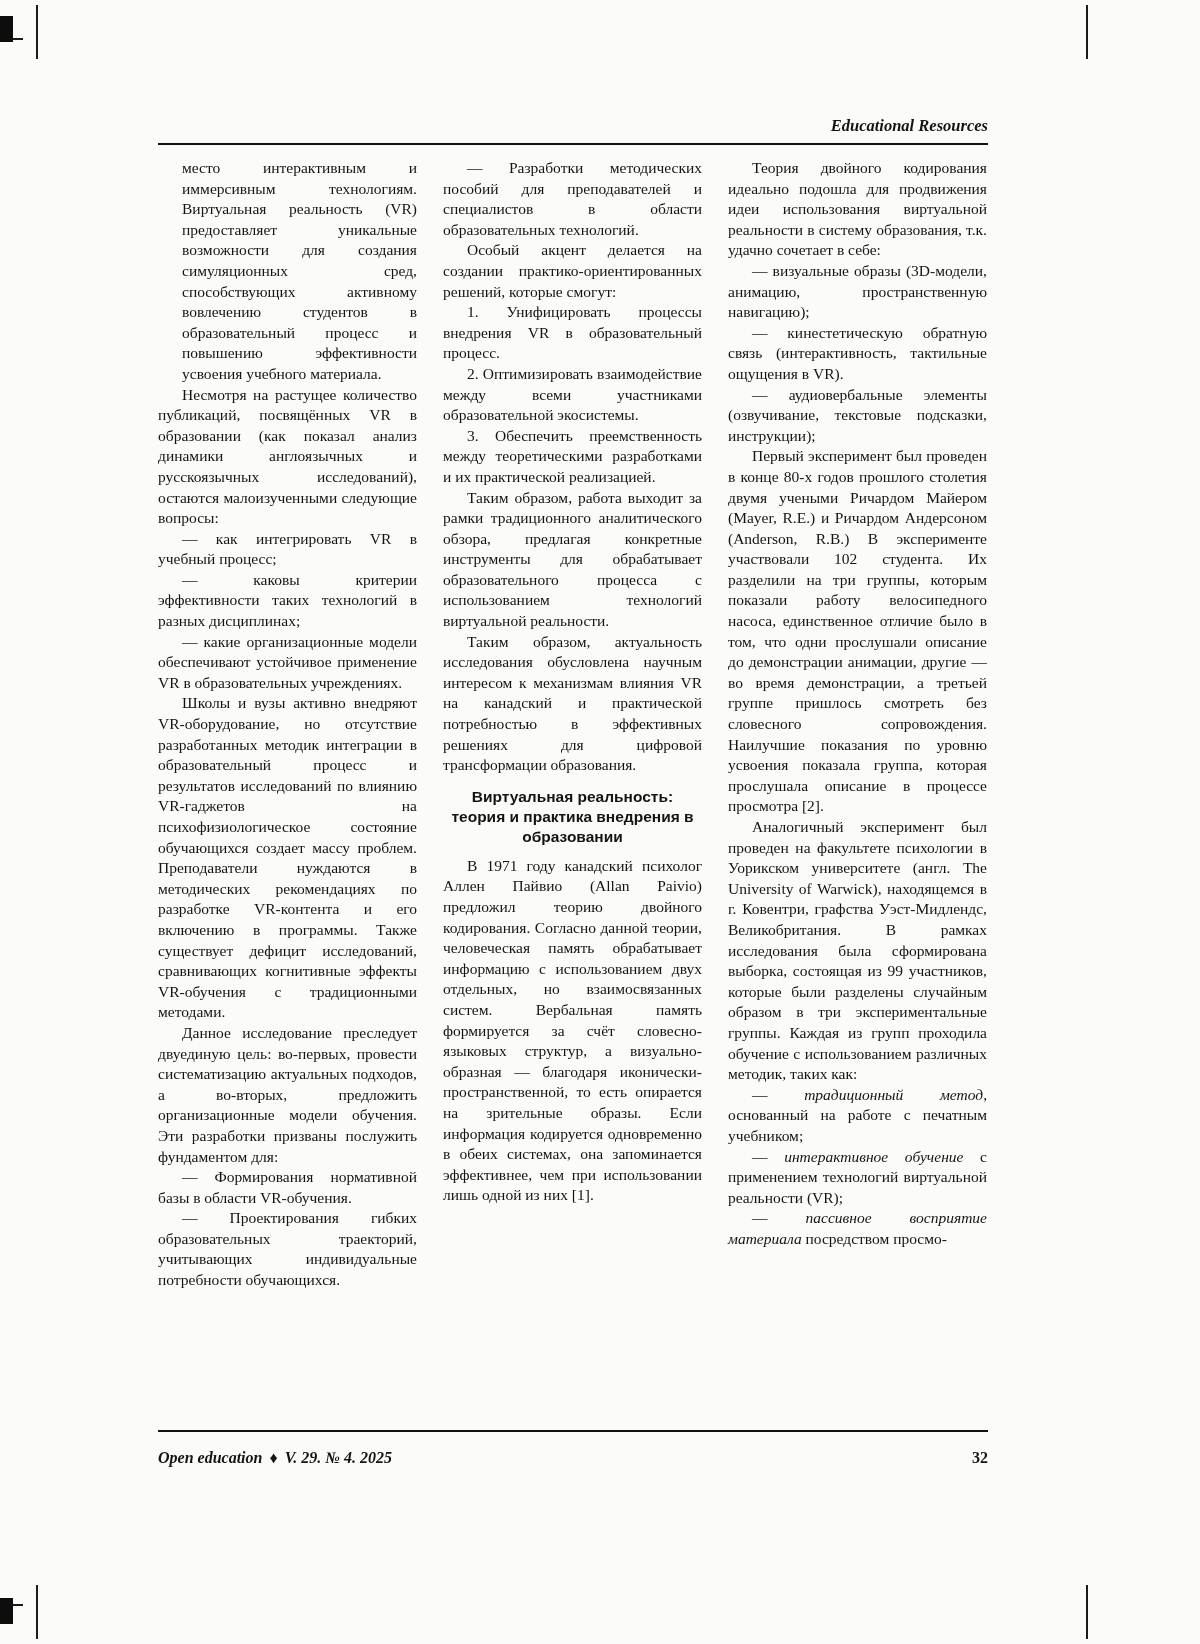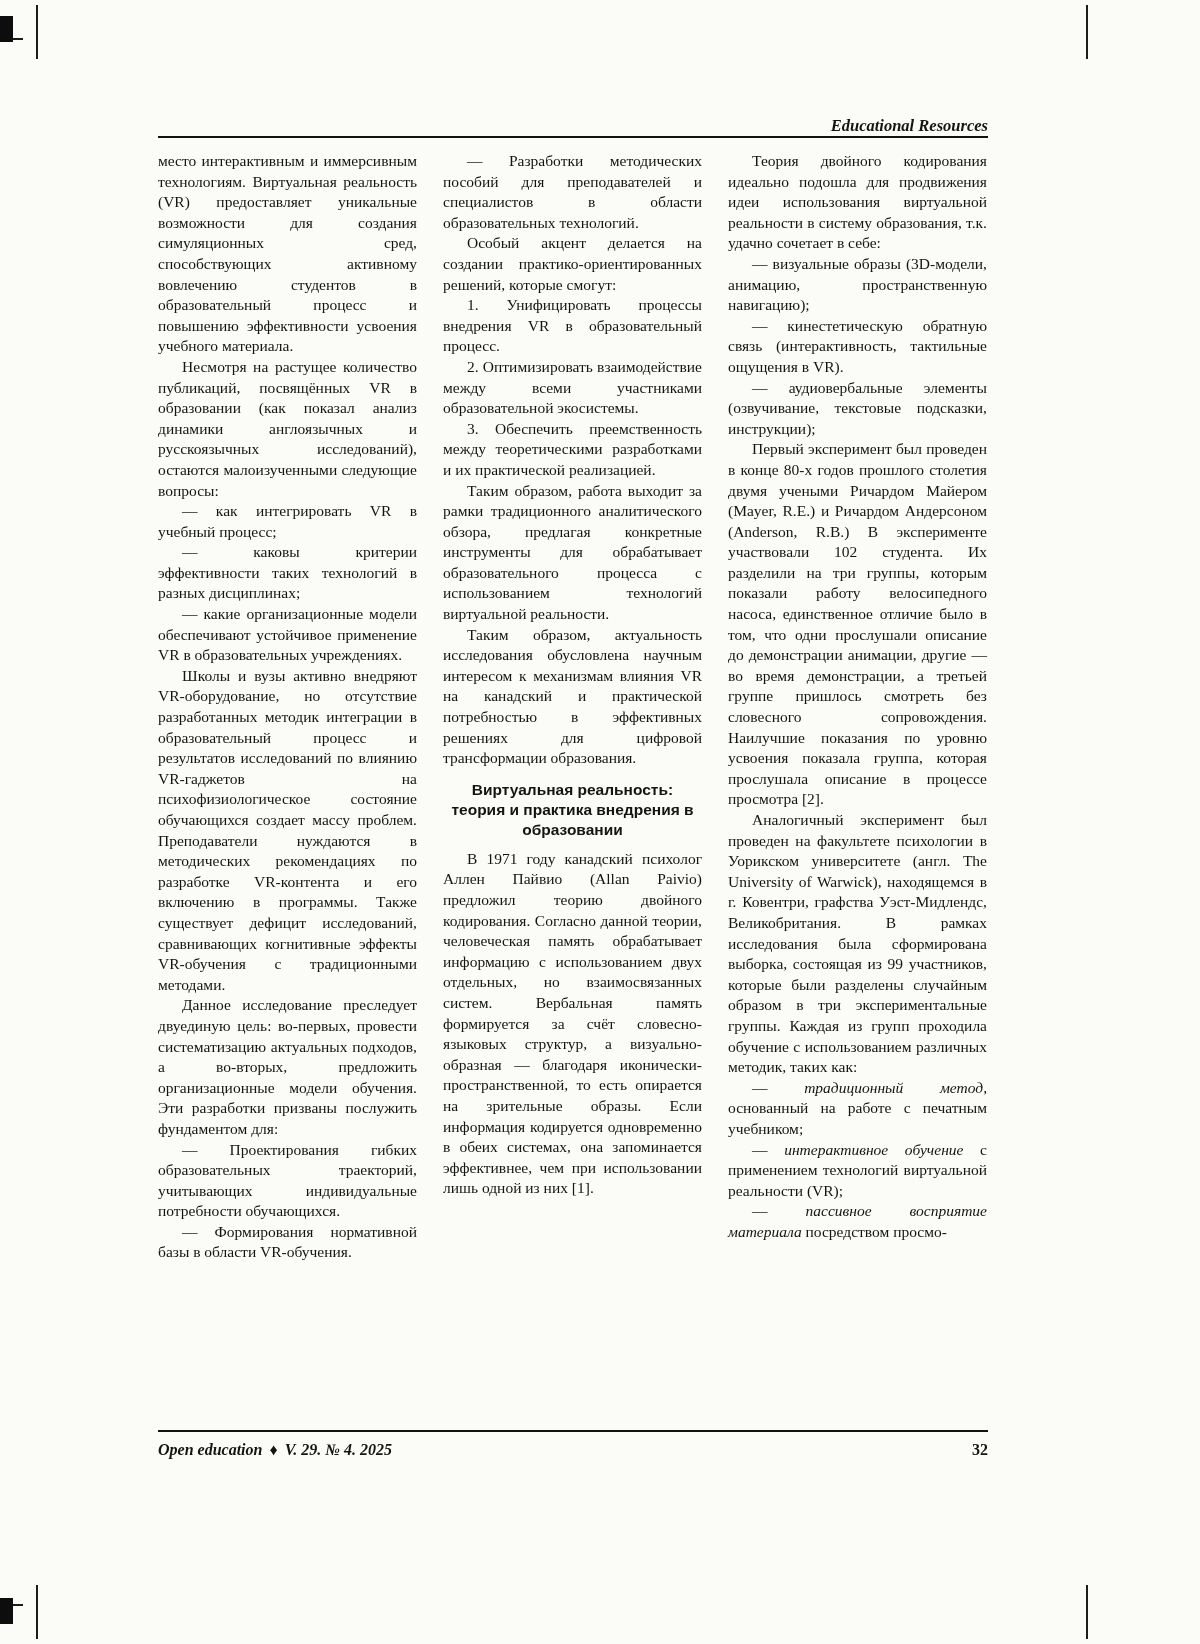--- a/index.html
+++ b/index.html
@@ -10,39 +10,40 @@
     font-family: "Liberation Serif", serif;
     color: #141414;
     overflow: hidden;
   }
   .page-content { position: absolute; left: 158px; top: 116px; width: 830px; }
   .running-head {
     text-align: right;
     font-weight: bold;
     font-style: italic;
     font-size: 16.5px;
+    padding-bottom: 7px;
     border-bottom: 2px solid #111;
   }
   #columns {
     display: flex;
     gap: 26px;
     margin-top: 13px;
     height: 1258px;
     overflow: hidden;
   }
   .col {
     width: 259px;
     flex: 0 0 259px;
     text-align: justify;
     font-size: 15.5px;
     line-height: 20.6px;
     hyphens: auto; -webkit-hyphens: auto;
   }
   .blk { margin: 0; text-indent: 24px; }
-  .blk.noindent { text-indent: 0; }
+  .blk.noindent { text-indent: 0; margin-left: 24px; }
   .blk.h {
     font-family: "Liberation Sans", sans-serif;
     font-weight: bold;
     font-size: 15.5px;
     line-height: 20px;
     text-align: center;
     text-indent: 0;
     margin: 11px 0 9px 0;
     hyphens: none; -webkit-hyphens: none;
   }
@@ -52,21 +53,21 @@
     left: 158px; top: 1430px; width: 830px;
     border-top: 2px solid #111;
     padding-top: 9px;
     display: flex;
     justify-content: space-between;
     align-items: baseline;
     font-weight: bold;
     font-size: 16px;
     background: #fbfbf8;
   }
-  .footer-left { display: flex; gap: 7px; align-items: baseline; }
+  .footer-left { display: flex; gap: 7px; align-items: baseline; margin-top: 8px; }
   .journal-name { font-style: italic; }
   .issue-info { font-style: italic; }
   .page-num { font-style: normal; }
   .mark { position: absolute; background: #1c1c1c; }
   .mark.sq { background: #0d0d0d; }
 </style>
 </head>
 <body>
 
 <div class="mark" style="left:36px; top:5px; width:2px; height:54px;"></div>
@@ -84,22 +85,22 @@
   </div>
   <div id="columns">
       <div class="col">
         <p class="blk p noindent"><span>место интерактивным и иммерсивным технологиям. Виртуальная реальность (VR) предоставляет уникальные возможности для создания симуляционных сред, способствующих активному вовлечению студентов в образовательный процесс и повышению эффективности усвоения учебного материала.</span></p>
         <p class="blk p"><span>Несмотря на растущее количество публикаций, посвящённых VR в образовании (как показал анализ динамики англоязычных и русскоязычных исследований), остаются малоизученными следующие вопросы:</span></p>
         <p class="blk li"><span>— как интегрировать VR в учебный процесс;</span></p>
         <p class="blk li"><span>— каковы критерии эффективности таких технологий в разных дисциплинах;</span></p>
         <p class="blk li"><span>— какие организационные модели обеспечивают устойчивое применение VR в образовательных учреждениях.</span></p>
         <p class="blk p"><span>Школы и вузы активно внедряют VR-оборудование, но отсутствие разработанных методик интеграции в образовательный процесс и результатов исследований по влиянию VR-гаджетов на психофизиологическое состояние обучающихся создает массу проблем. Преподаватели нуждаются в методических рекомендациях по разработке VR-контента и его включению в программы. Также существует дефицит исследований, сравнивающих когнитивные эффекты VR-обучения с традиционными методами.</span></p>
         <p class="blk p"><span>Данное исследование преследует двуединую цель: во-первых, провести систематизацию актуальных подходов, а во-вторых, предложить организационные модели обучения. Эти разработки призваны послужить фундаментом для:</span></p>
+        <p class="blk li"><span>— Формирования нормативной базы в области VR-обучения.</span></p>
         <p class="blk li"><span>— Проектирования гибких образовательных траекторий, учитывающих индивидуальные потребности обучающихся.</span></p>
-        <p class="blk li"><span>— Формирования нормативной базы в области VR-обучения.</span></p>
       </div>
       <div class="col">
         <p class="blk li"><span>— Разработки методических пособий для преподавателей и специалистов в области образовательных технологий.</span></p>
         <p class="blk p"><span>Особый акцент делается на создании практико-ориентированных решений, которые смогут:</span></p>
         <p class="blk li"><span>1. Унифицировать процессы внедрения VR в образовательный процесс.</span></p>
         <p class="blk li"><span>2. Оптимизировать взаимодействие между всеми участниками образовательной экосистемы.</span></p>
         <p class="blk li"><span>3. Обеспечить преемственность между теоретическими разработками и их практической реализацией.</span></p>
         <p class="blk p"><span>Таким образом, работа выходит за рамки традиционного аналитического обзора, предлагая конкретные инструменты для обрабатывает образовательного процесса с использованием технологий виртуальной реальности.</span></p>
         <p class="blk p"><span>Таким образом, актуальность исследования обусловлена научным интересом к механизмам влияния VR на канадский и практической потребностью в эффективных решениях для цифровой трансформации образования.</span></p>
         <h2 class="blk h"><span>Виртуальная реальность: теория и практика внедрения в образовании</span></h2>

